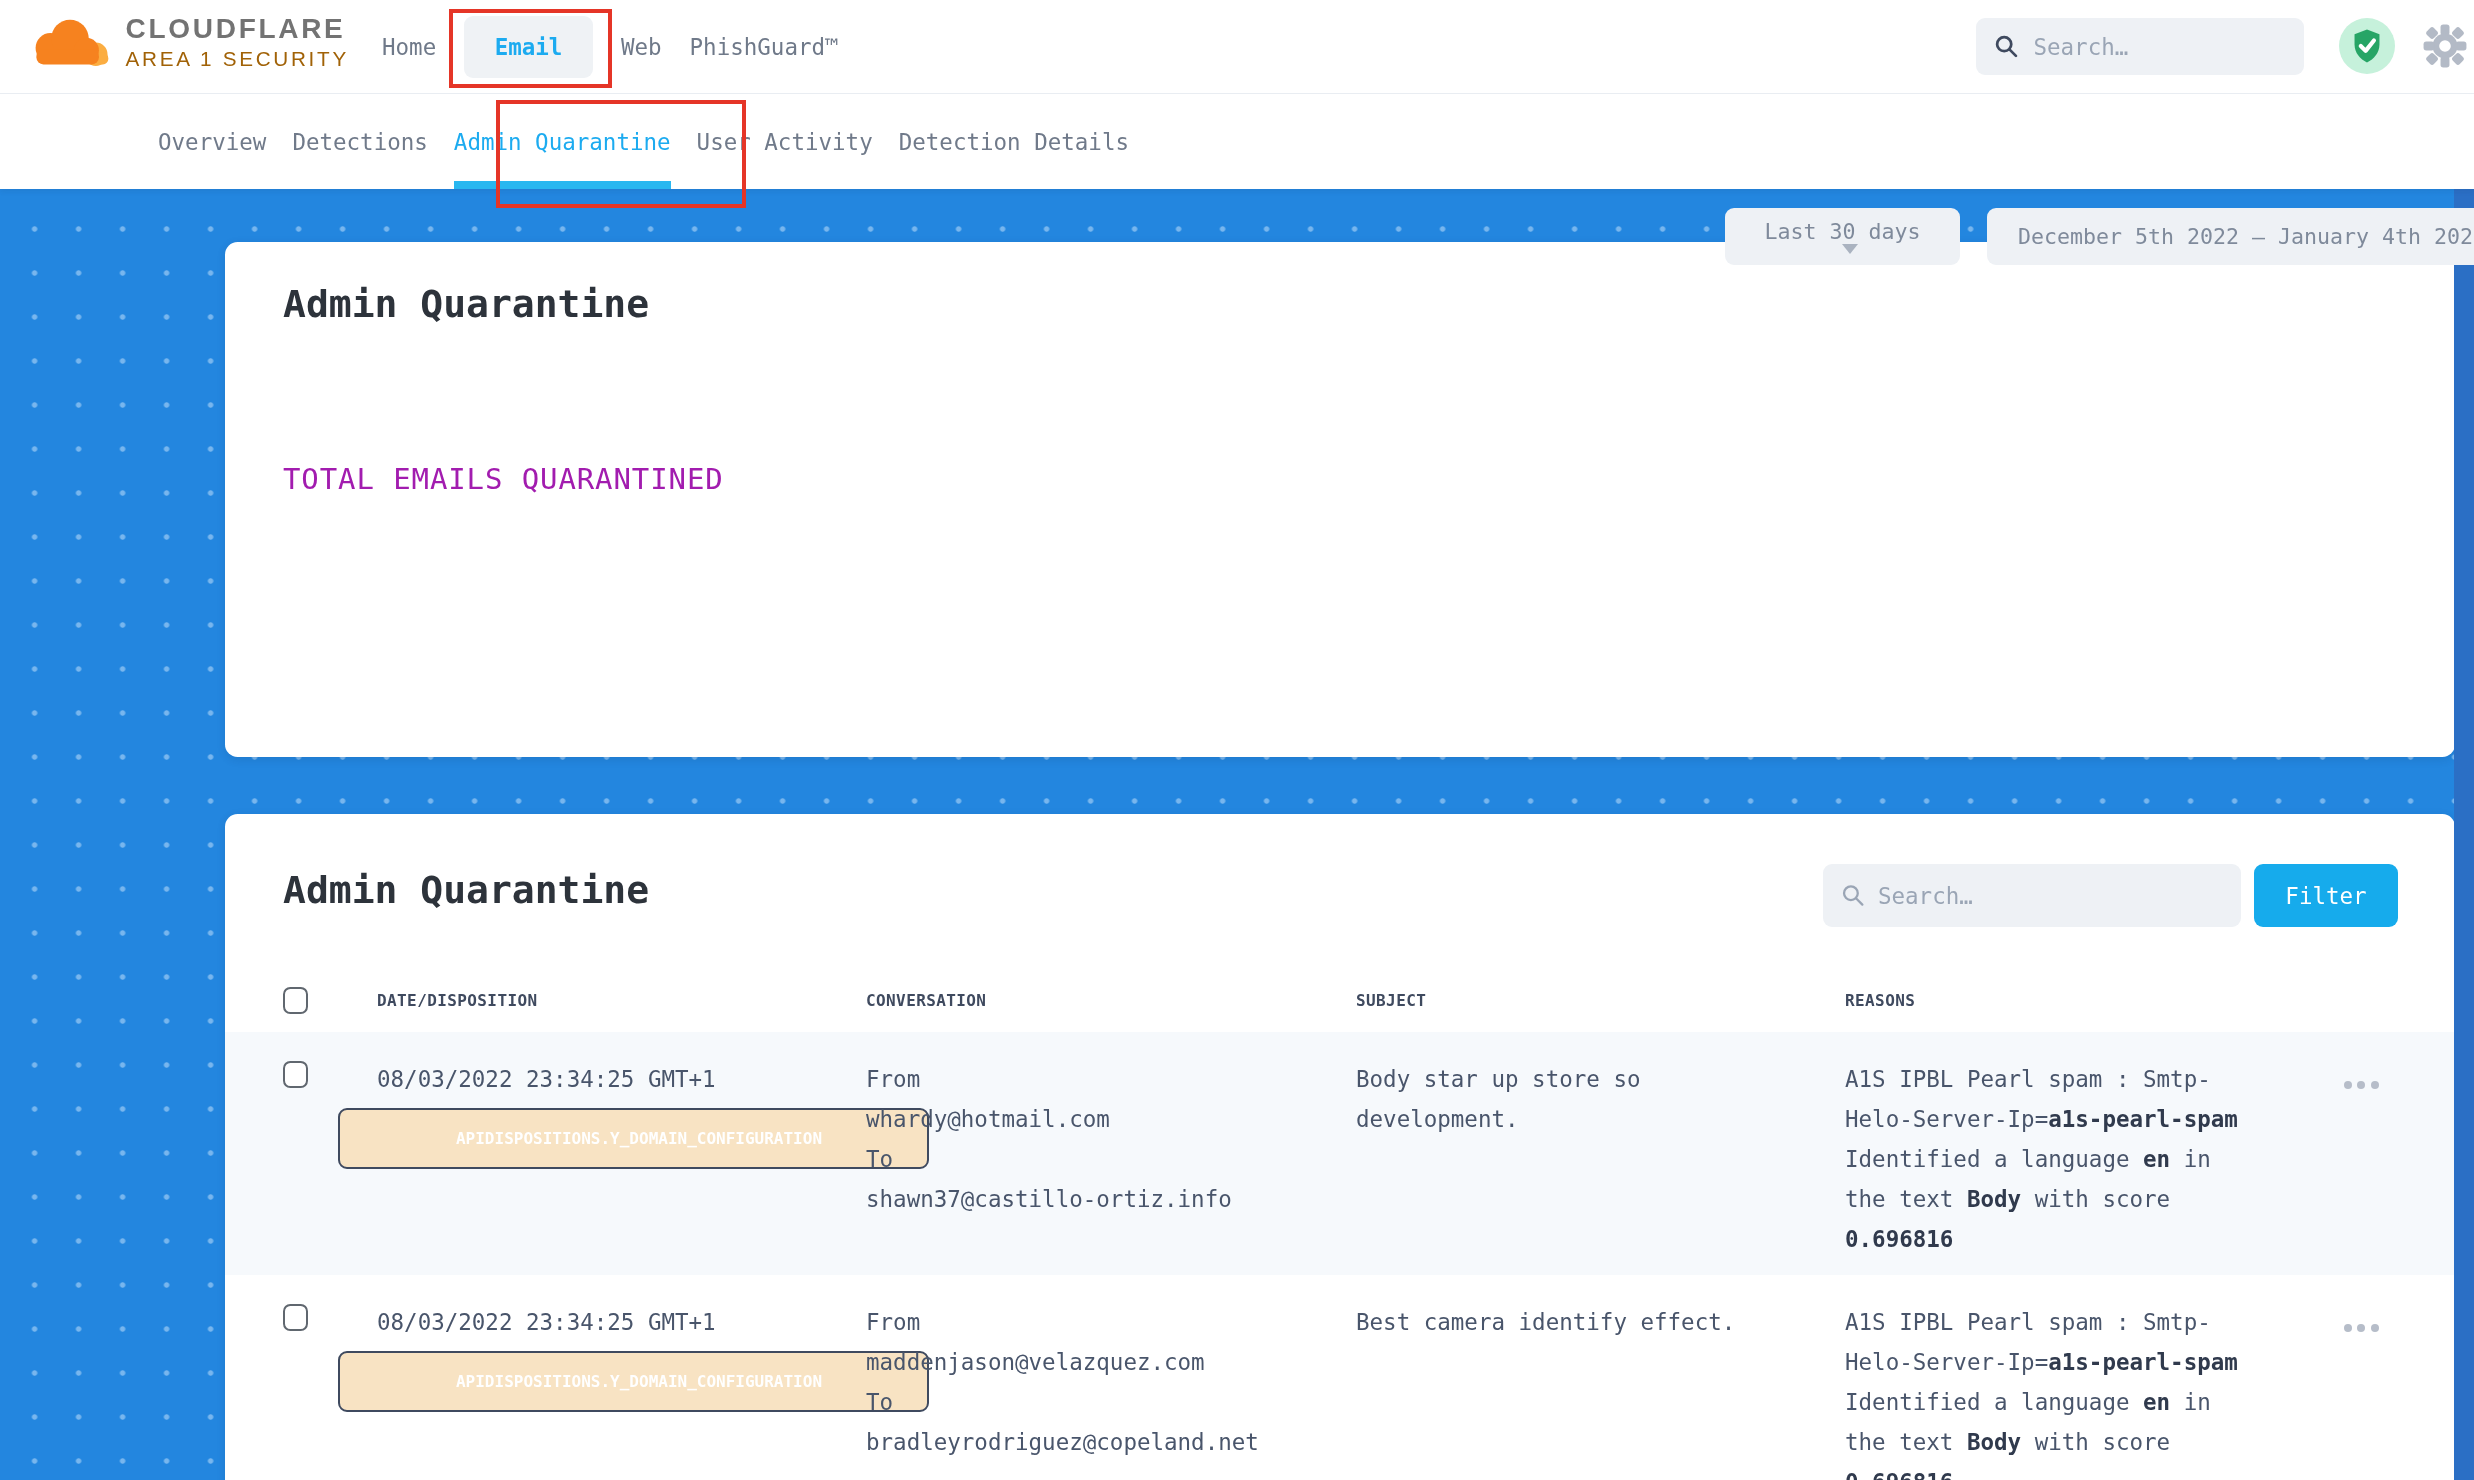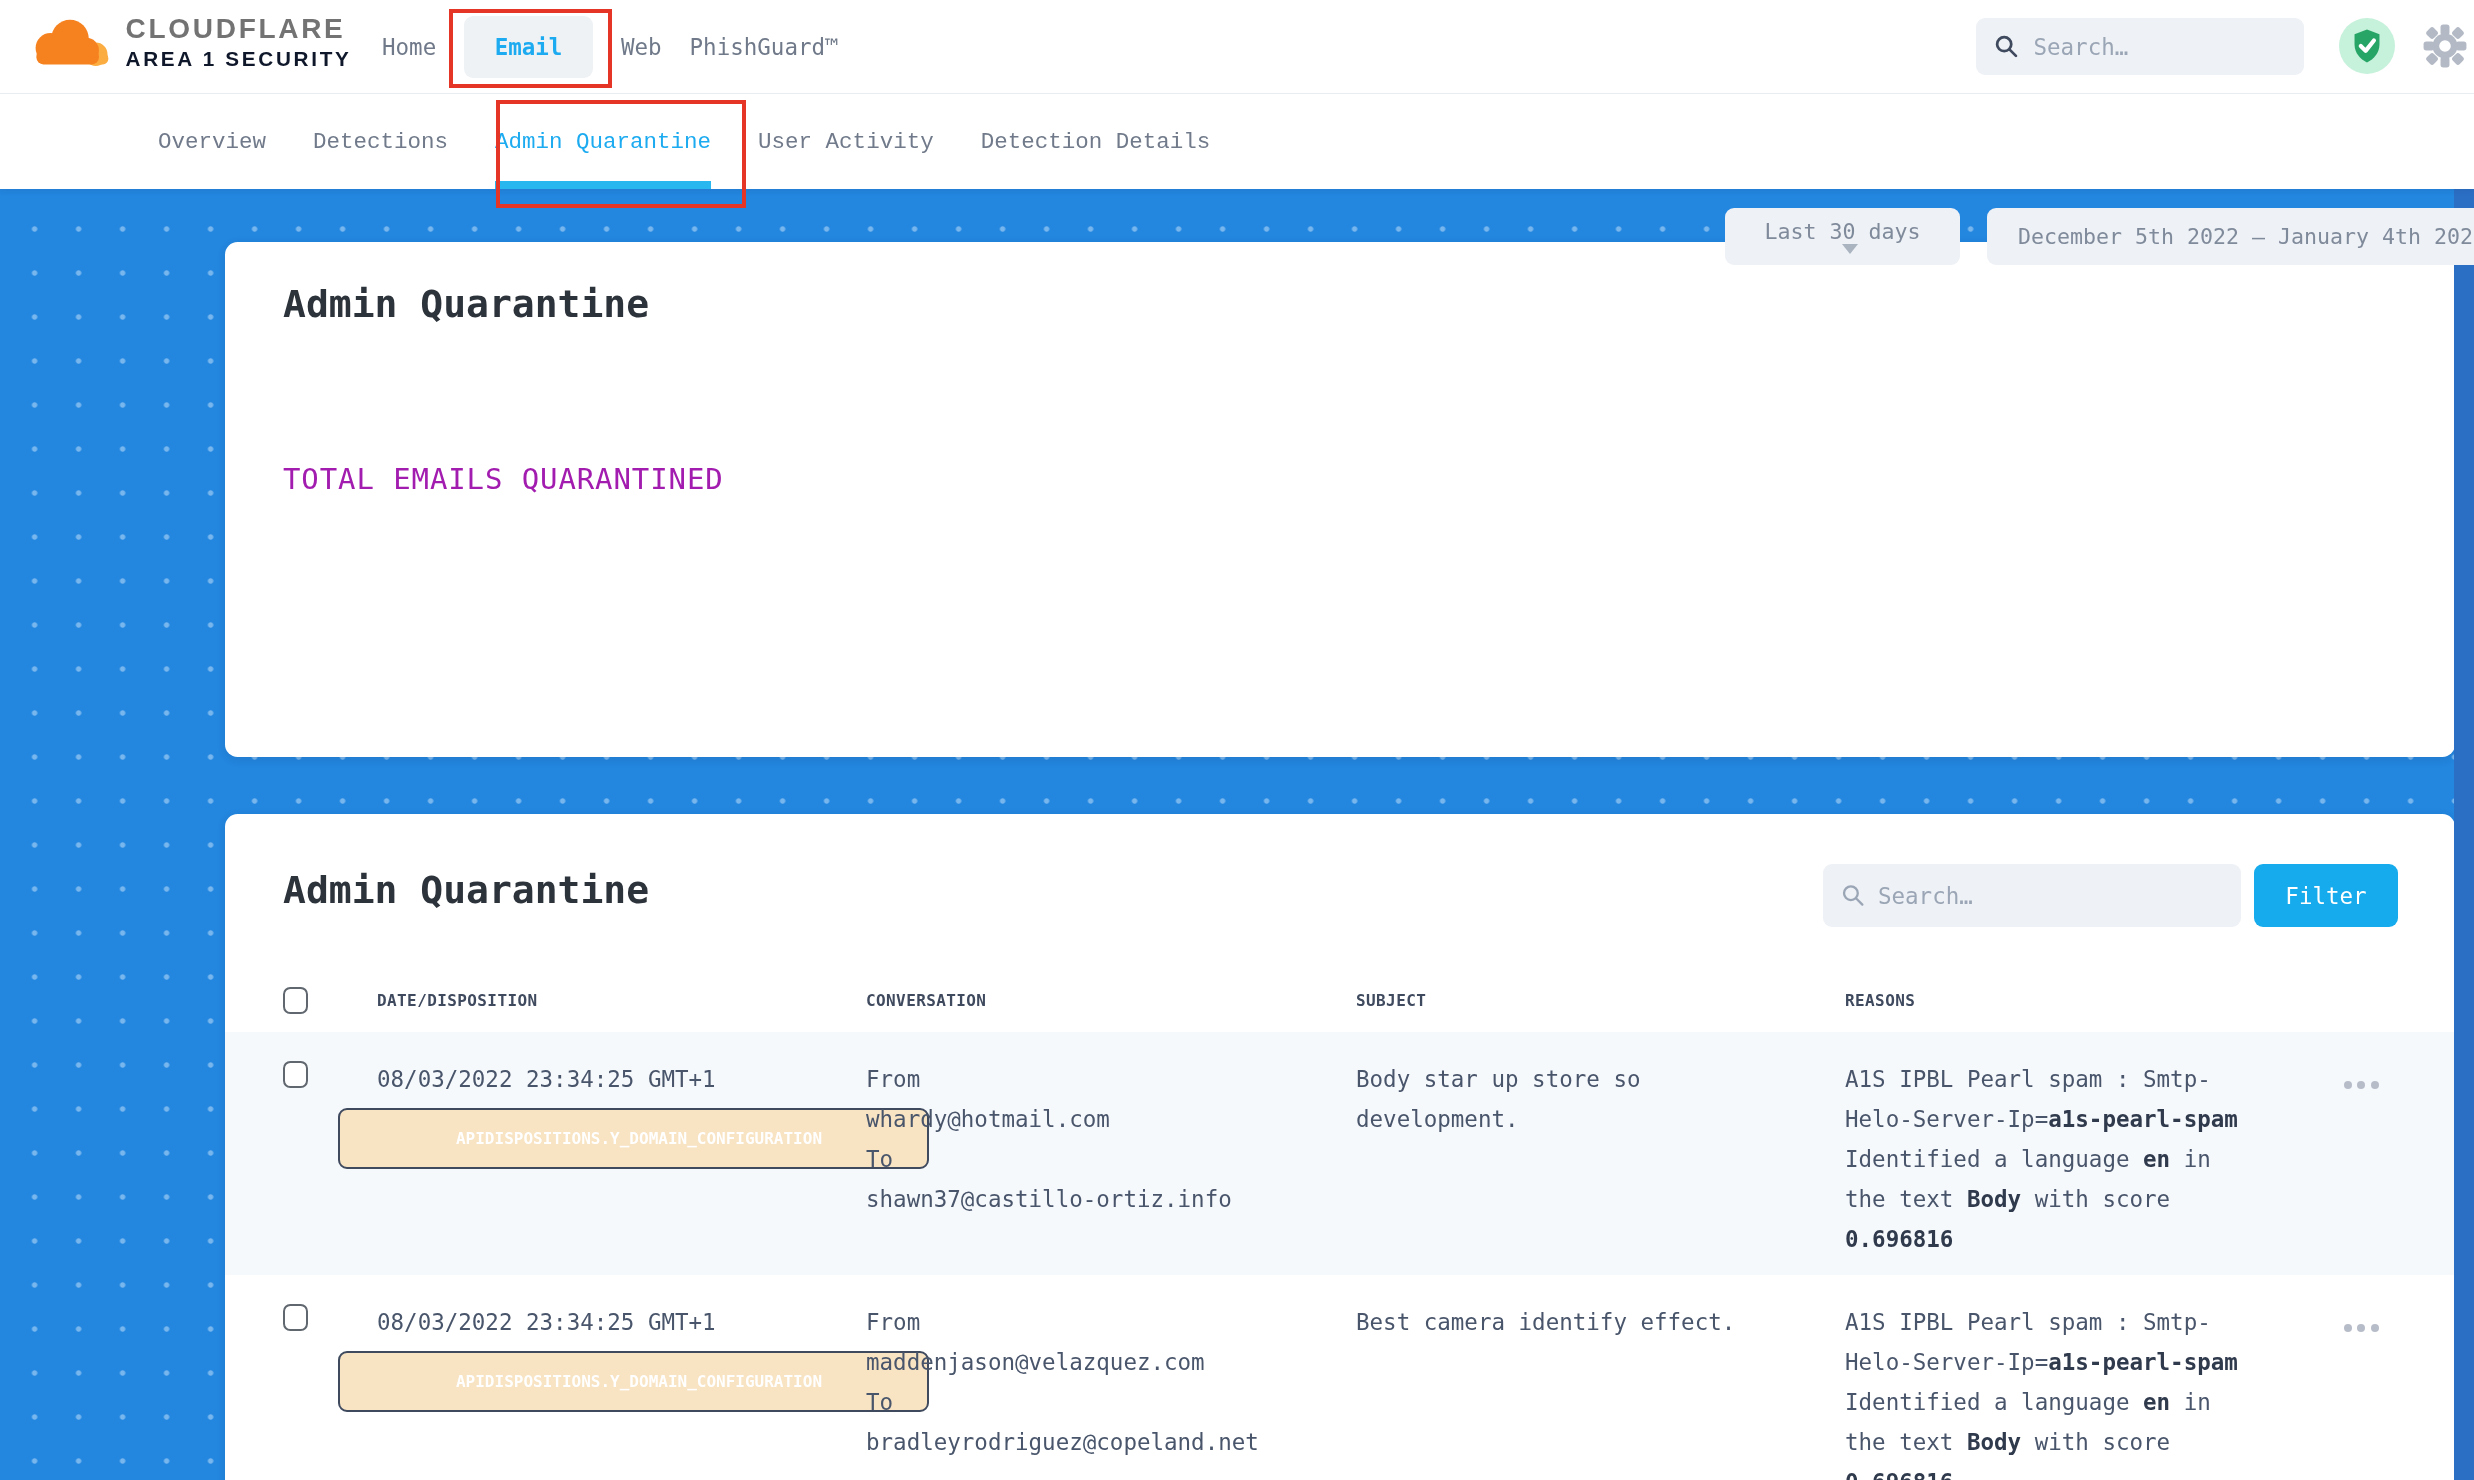--- a/index.html
+++ b/index.html
@@ -4,36 +4,36 @@
 <style>
   * { margin:0; padding:0; box-sizing:border-box; }
   html,body { width:2475px; height:1480px; overflow:hidden; }
   body { font-family:"DejaVu Sans Mono", monospace; background:#fff; position:relative; }
 
   
   .topbar { position:relative; height:94px; background:#fff; border-bottom:1.8px solid #e9edf2; z-index:6; }
   .brand { position:absolute; left:27px; top:12.6px; display:flex; align-items:center; }
   .brand-text { margin-left:12.6px; font-family:"Liberation Sans", sans-serif; }
   .brand-name { font-size:28px; font-weight:bold; color:#737373; letter-spacing:2.7px; }
-  .brand-sub { font-size:20.7px; font-weight:bold; color:#0f172a; letter-spacing:2.7px; margin-top:1.8px; }
+  .brand-sub { font-size:20.7px; font-weight:normal; color:#a16207; letter-spacing:2.7px; margin-top:1.8px; }
   .topnav { position:absolute; left:382px; top:0; height:94px; display:flex; align-items:center; gap:28px; }
   .topnav-item { font-size:22.5px; color:#6f7989; cursor:pointer; }
   .topnav-item.pill { background:#eff2f5; border-radius:9px; padding:18px 30.5px; color:#1cabf0; font-weight:bold; }
   .annot { position:absolute; border:4.5px solid #e53527; z-index:30; pointer-events:none; }
   .annot-email { left:449px; top:9px; width:163px; height:79px; }
   .annot-aq { left:496px; top:6.3px; width:250px; height:108px; }
   .hsearch { position:absolute; left:1976px; top:18px; width:328px; height:57px; background:#eef1f5; border-radius:9px; display:flex; align-items:center; padding:0 18px; }
   .hsearch input { border:none; outline:none; background:transparent; font-family:inherit; font-size:22.5px; color:#667083; width:100%; margin-left:14.4px; }
   .hsearch input::placeholder { color:#9aa5b5; }
   .badge-shield { position:absolute; left:2339px; top:18px; width:56px; height:56px; border-radius:50%; background:#c6f1db; display:flex; align-items:center; justify-content:center; }
   .gear { position:absolute; left:2420px; top:20.7px; }
 
   
   .subnav { position:relative; height:95px; background:#fff; box-shadow:0 2.7px 5.4px rgba(30,50,90,.10); z-index:5; }
-  .subtabs { position:absolute; left:158px; top:0; height:95px; display:flex; gap:47px;font-family:Liberation Mono, monospace; }
+  .subtabs { position:absolute; left:158px; top:0; height:95px; display:flex; gap:26px; }
   .subtab { position:relative; height:95px; display:flex; align-items:center; font-size:22.5px; color:#707a8a; cursor:pointer; }
   .subtab.active { color:#1cabf0; }
   .subtab.active .bar { position:absolute; left:0; right:0; bottom:0; height:8px; background:#29b7f0; }
   .range-btn { position:absolute; top:114px; height:57px; background:#eef1f5; border-radius:9px; display:flex; align-items:center; justify-content:center; font-size:21.6px; color:#7f8a9b; cursor:pointer; }
   .range-days { left:1725px; width:235px;flex-direction:column; }
   .range-dates { left:1987px; width:530px; }
   .caret { width:0; height:0; border-left:8px solid transparent; border-right:8px solid transparent; border-top:10px solid #aab3c0; margin-left:14.4px; }
 
   
   .main { position:relative; height:1291px; overflow:hidden;

